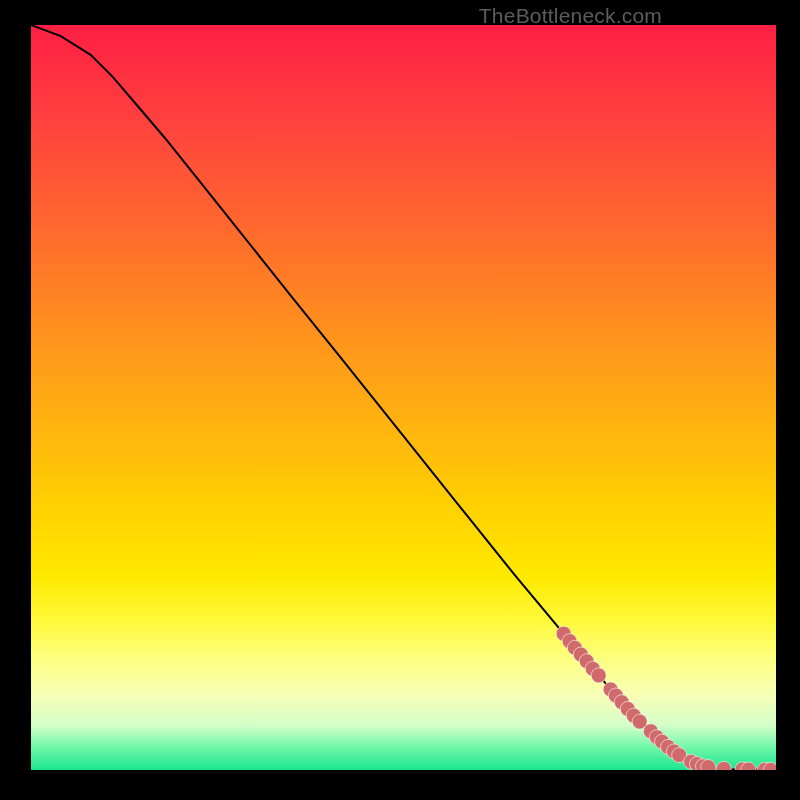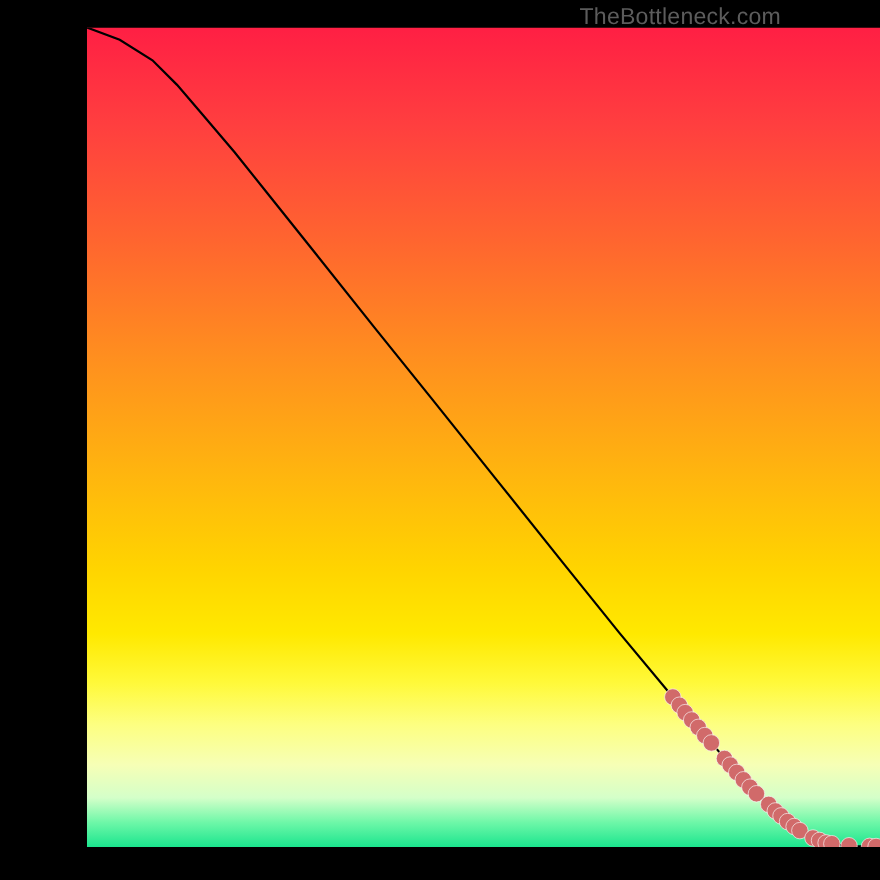--- a/index.html
+++ b/index.html
@@ -11,21 +11,20 @@
     background: #000;
     font-family: Arial, Helvetica, sans-serif;
   }
   .frame {
     position: absolute;
     left: 0;
     top: 0;
     width: 688px;
     height: 800px;
     background: #000;
-    margin-left: 48px;
   }
   .plot {
     position: absolute;
     left: 31px;
     top: 25px;
     width: 745px;
     height: 745px;
     overflow: hidden;
   }
   .gradient {

